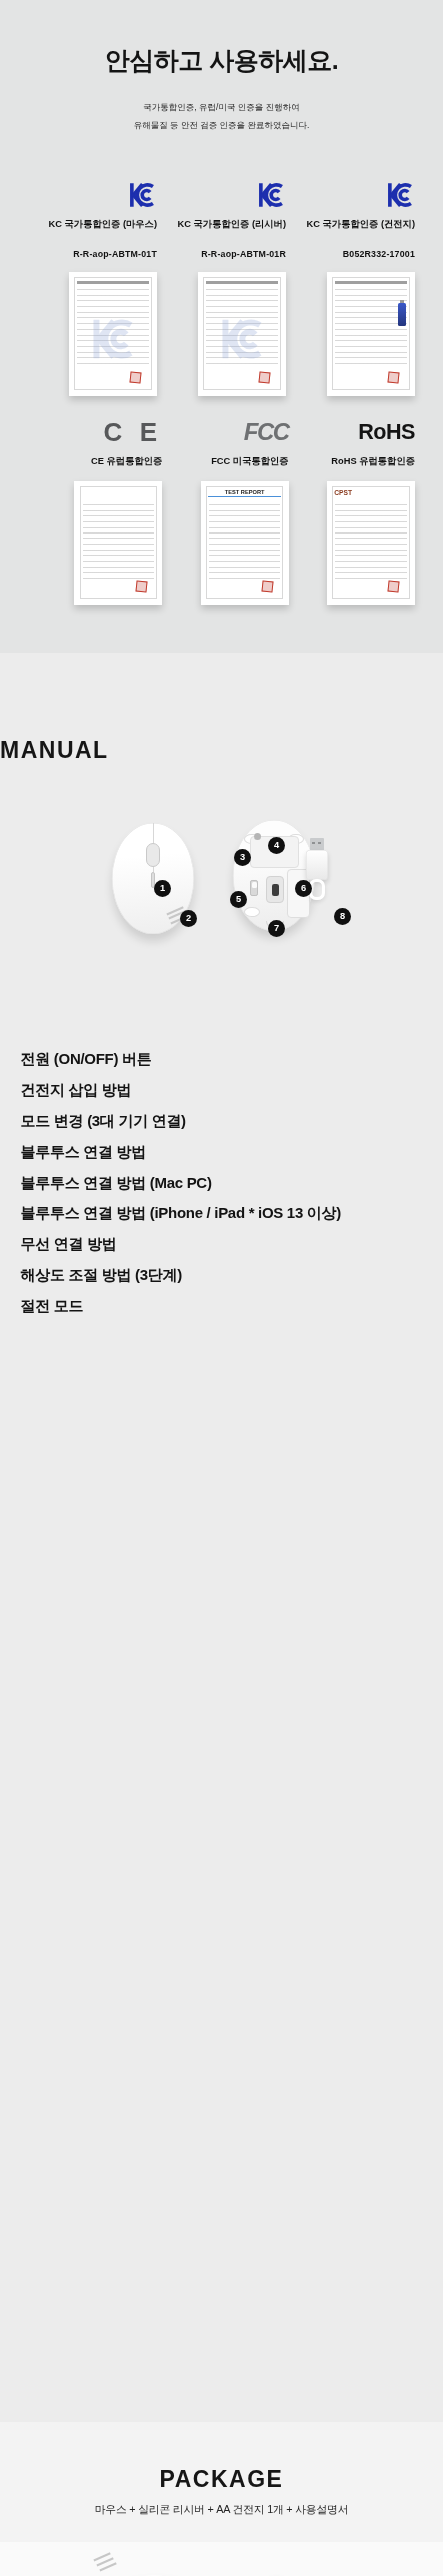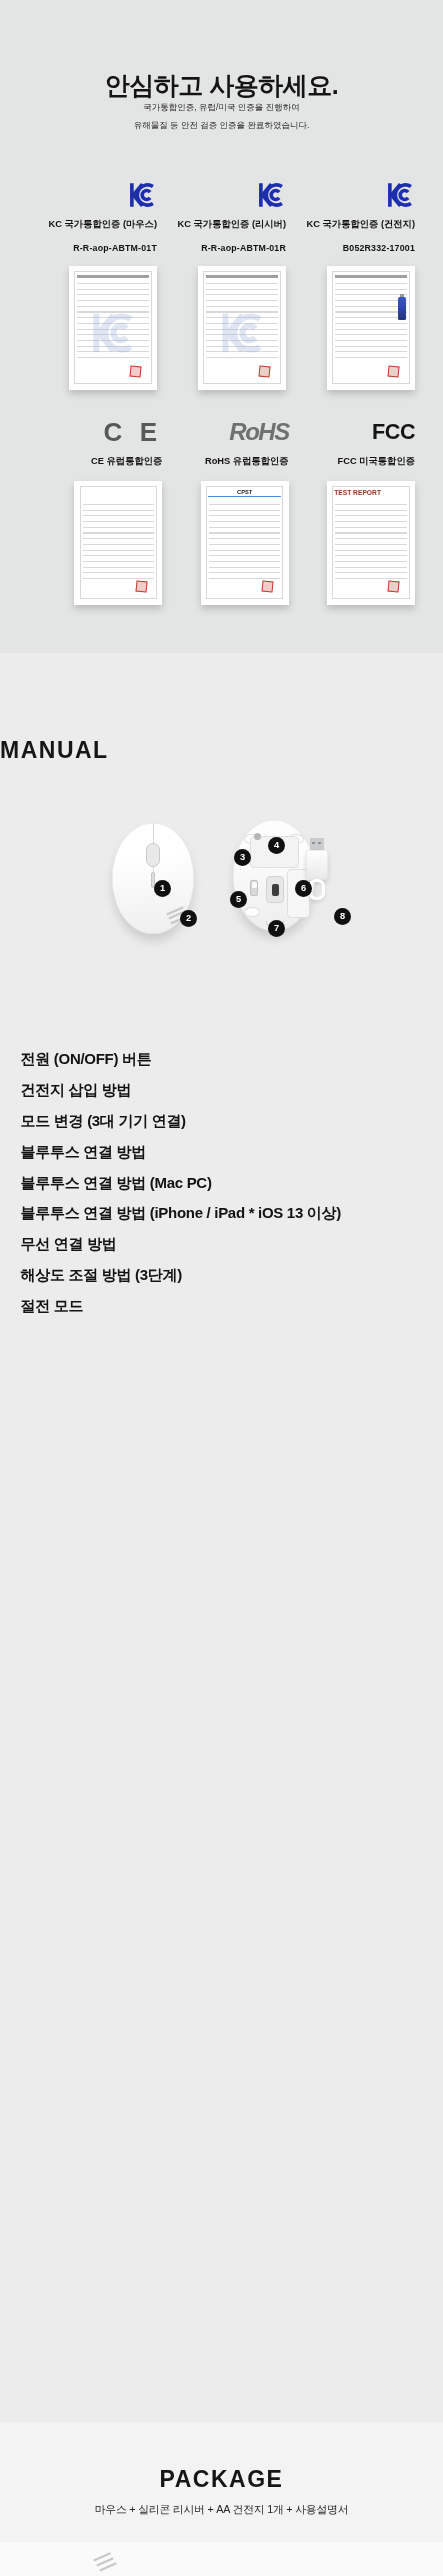--- a/index.html
+++ b/index.html
@@ -13,29 +13,29 @@
     --box5-int:#61a69b; --box5-mouse:#d7e6e1;
   }
   *{margin:0;padding:0;box-sizing:border-box;}
   html,body{width:443px;}
   body{height:3983px;position:relative;overflow:hidden;background:#fff;
        font-family:"Liberation Sans","DejaVu Sans",sans-serif;color:#222;}
   section{position:absolute;left:0;width:443px;}
   
   #sec-certs{top:0;height:653px;background:var(--sec-a-bg);}
   .cert-title{position:absolute;top:44px;left:0;width:100%;text-align:center;
-      font-size:25px;font-weight:800;color:#141414;letter-spacing:-0.5px;margin-top:25px;}
+      font-size:25px;font-weight:800;color:#141414;letter-spacing:-0.5px;}
   .cert-sub{position:absolute;left:0;width:100%;text-align:center;font-size:8.5px;color:#1f1f1f;}
   .sub1{top:102px;} .sub2{top:120px;}
   .cert-row{position:absolute;left:0;width:443px;display:flex;justify-content:center;padding:0 28px;}
   .kc-row{top:180px;} .intl-row{top:417px;padding-left:36px;}
   .cert-col{width:129px;display:flex;flex-direction:column;align-items:flex-end;}
   .kc-logo{width:30px;height:30px;}
   .cert-label{margin-top:8.2px;font-size:9.3px;font-weight:800;color:#111;white-space:nowrap;}
-  .cert-code{margin-top:12px;font-size:8.8px;font-weight:700;color:#111;letter-spacing:0.2px;white-space:nowrap;}
+  .cert-code{margin-top:18px;font-size:8.8px;font-weight:700;color:#111;letter-spacing:0.2px;white-space:nowrap;}
   .doc{margin-top:12.4px;width:88px;height:124px;background:#fff;position:relative;
        box-shadow:0 3.6px 7.2px rgba(0,0,0,.18);overflow:hidden;}
   .doc-inner{position:absolute;inset:5.2px;border:0.5px solid #d8d8d8;}
   .doc-lines{position:absolute;left:8.2px;right:8.2px;top:17.5px;height:77px;
        background:repeating-linear-gradient(to bottom,#cfcfcf 0 1px,transparent 1px 5.7px);opacity:.8;}
   .doc-titlebar{position:absolute;left:8.2px;right:8.2px;top:9.3px;height:3.6px;background:#9f9f9f;}
   .doc-watermark{position:absolute;left:50%;top:54%;transform:translate(-50%,-50%);
        width:49px;height:49px;opacity:.28;}
   .doc-stamp{position:absolute;right:15.5px;bottom:12.4px;width:11.3px;height:11.3px;
        border:1px solid #c0392b;background:rgba(192,57,43,.25);transform:rotate(6deg);}
@@ -214,36 +214,36 @@
         <div class="cert-label">CE 유럽통합인증</div>
         <div class="doc">
           <div class="doc-inner"></div>
           <div class="doc-header"></div>
           <div class="doc-lines"></div>
           <div class="doc-stamp"></div>
         </div>
       </div>
 
       <div class="cert-col">
+        <div class="intl-logo">FCC</div>
+        <div class="cert-label">FCC 미국통합인증</div>
+        <div class="doc">
+          <div class="doc-inner"></div>
+          <div class="doc-header">TEST REPORT</div>
+          <div class="doc-lines"></div>
+          <div class="doc-stamp"></div>
+        </div>
+      </div>
+
+      <div class="cert-col">
         <div class="intl-logo">RoHS</div>
         <div class="cert-label">RoHS 유럽통합인증</div>
         <div class="doc">
           <div class="doc-inner"></div>
           <div class="doc-header">CPST</div>
-          <div class="doc-lines"></div>
-          <div class="doc-stamp"></div>
-        </div>
-      </div>
-
-      <div class="cert-col">
-        <div class="intl-logo">FCC</div>
-        <div class="cert-label">FCC 미국통합인증</div>
-        <div class="doc">
-          <div class="doc-inner"></div>
-          <div class="doc-header">TEST REPORT</div>
           <div class="doc-lines"></div>
           <div class="doc-stamp"></div>
         </div>
       </div>
     </div>
 </section>
 
 <section id="sec-manual">
   <h2 class="manual-title">MANUAL</h2>
 

